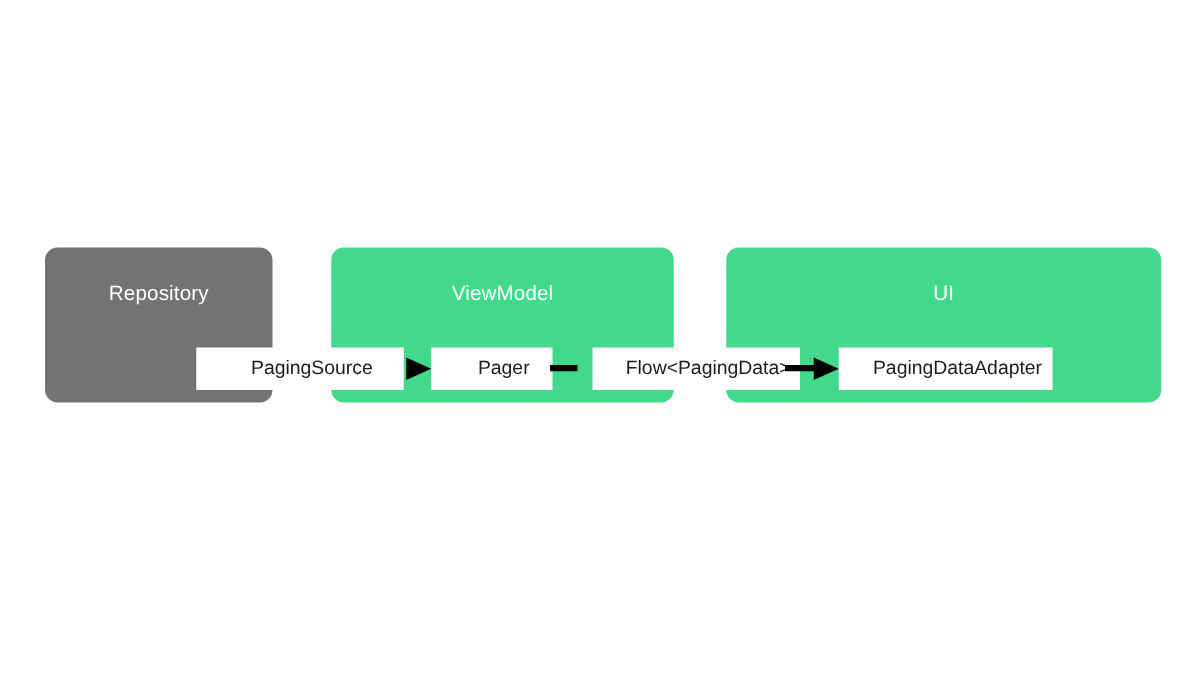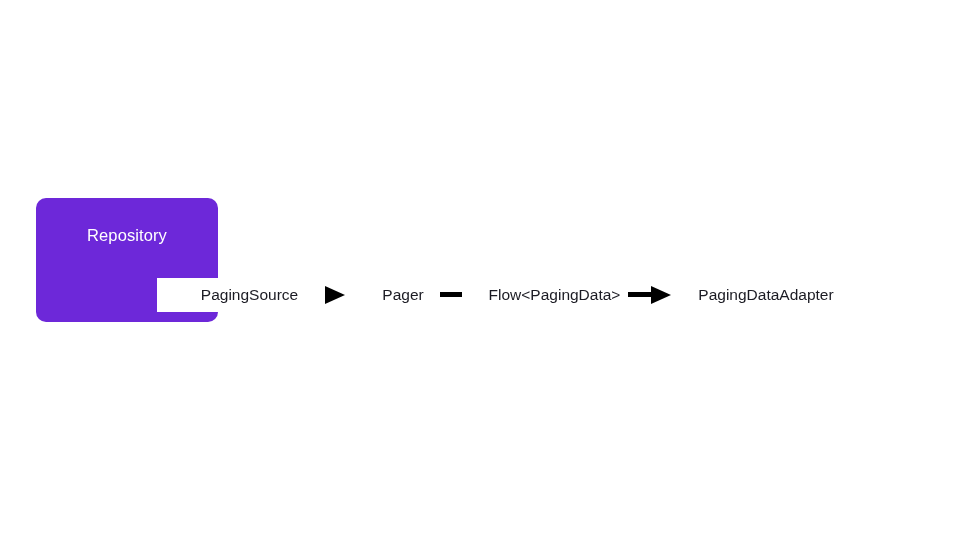--- a/index.html
+++ b/index.html
@@ -61,45 +61,51 @@
   .chip-label {
     color: #1b1b23;
     font-size: 15.5px;
     font-weight: 400;
     line-height: 18px;
     white-space: nowrap;
   }
 
   #chip-pagingsource      { left: 157px; width: 166px; }
   #chip-pager             { left: 345px; width: 97px;  }
-  #chip-flow              { left: 462px; width: 166px; }
+  #chip-flow              { left: 474px; width: 166px; }
   #chip-pagingdataadapter { left: 671px; width: 171px; }
 
   
   .connector {
     position: absolute;
     top: 278px;
     height: 34px;
   }
   .connector svg { display: block; }
 
   #connector-source-to-pager { left: 321px; width: 26px; }
   #connector-pager-to-flow   { left: 438px; width: 26px; }
   #connector-flow-to-adapter { left: 626px; width: 47px; }
 </style>
 </head>
 <body>
 
 <div id="canvas" style="background: rgb(255, 255, 255);">
 
-  <div class="panel" id="panel-repository" style="background: #6d28d9; padding-left: 44px;">
+  <div class="panel" id="panel-repository" style="background: #737373; padding-left: 44px;">
     <div class="panel-title" style="color: rgb(255, 255, 255);">Repository</div>
   </div>
 
+  <div class="panel" id="panel-viewmodel" style="background: rgb(66, 217, 138);">
+    <div class="panel-title" style="color: rgb(255, 255, 255);">ViewModel</div>
+  </div>
 
+  <div class="panel" id="panel-ui" style="background: rgb(66, 217, 138);">
+    <div class="panel-title" style="color: rgb(255, 255, 255);">UI</div>
+  </div>
 
   <div class="chip" id="chip-pagingsource" style="background: rgb(255, 255, 255);">
     <span class="chip-label" style="color: rgb(27, 27, 35);">PagingSource</span>
   </div>
 
   <div class="connector" id="connector-source-to-pager">
     <svg width="26" height="34" viewBox="0 0 26 34">
       <polygon points="4,8 24,17 4,26" fill="#000000"></polygon>
     </svg>
   </div>

